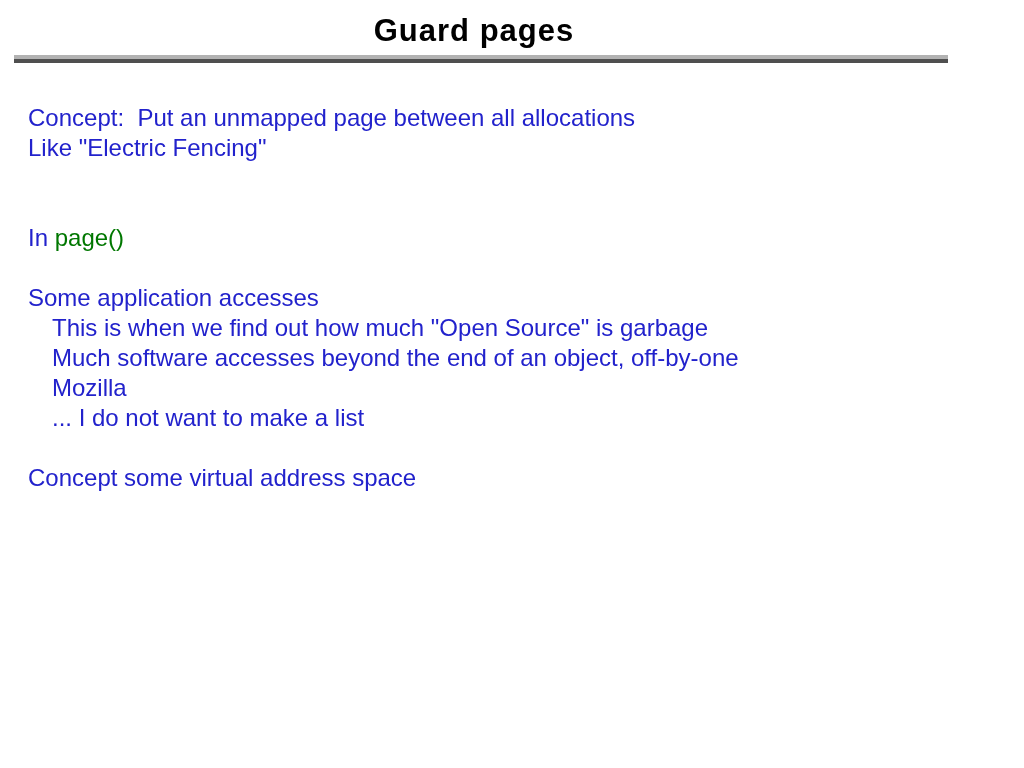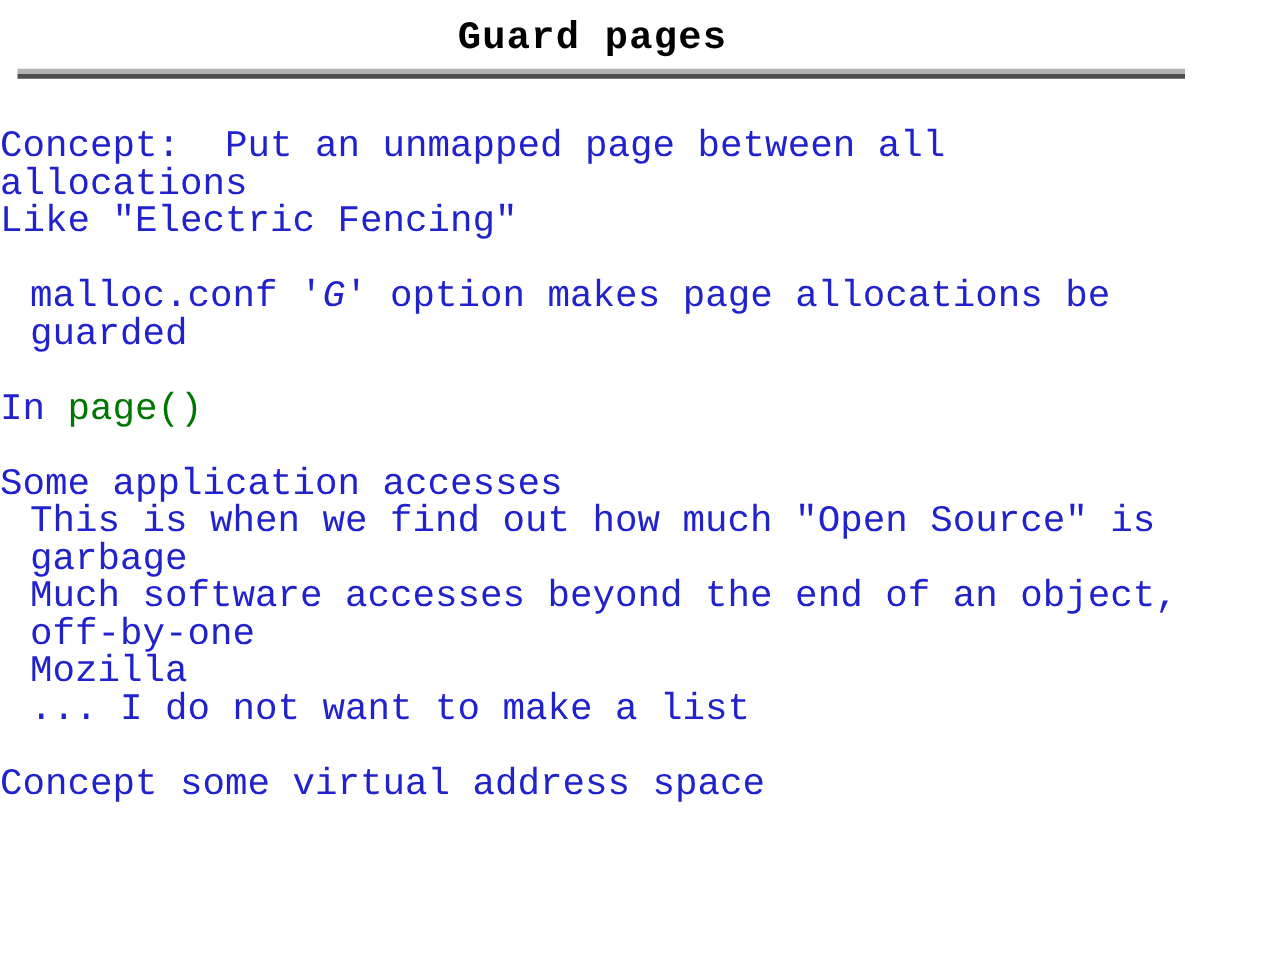--- a/index.html
+++ b/index.html
@@ -6,21 +6,21 @@
     margin: 0;
     padding: 0;
     background: #ffffff;
   }
   .slide {
     position: relative;
     width: 948px;
     height: 768px;
     background: var(--bg, #ffffff);
     overflow: hidden;
-    font-family: Liberation Mono, monospace;
+    font-family: Liberation Sans, sans-serif;
   }
   .slide-title {
     margin: 0;
     padding-top: 13px;
     text-align: center;
     font-size: 31px;
     font-weight: bold;
     letter-spacing: 1px;
     color: var(--title, #000000);
     line-height: 36px;
@@ -28,21 +28,22 @@
   .title-rule {
     margin: 6px 0 0 14px;
     width: 980px;
     height: 8px;
     background: linear-gradient(to bottom,
       var(--rule-light, #b2b2b2) 0%, var(--rule-light, #b2b2b2) 50%,
       var(--rule-dark, #4f4f4f) 50%, var(--rule-dark, #4f4f4f) 100%);
   }
   .slide-body {
     margin-top: 40px;
-    font-size: 30px;
+    padding-left: 28px;
+    font-size: 24px;
     line-height: 30px;
   }
   .line {
     min-height: 30px;
     white-space: pre-wrap;
   }
   .line.indent-1 { padding-left: 24px; }
   .line.blank { height: 30px; }
   .seg.color-blue  { color: var(--blue, #2222cc); }
   .seg.color-green { color: var(--green, #007700); }
@@ -51,21 +52,20 @@
 </head>
 <body>
 
 <div class="slide">
   <h1 class="slide-title">Guard pages</h1>
   <div class="title-rule"></div>
   <div class="slide-body">
       <div class="line indent-0"><span class="seg color-blue">Concept:  Put an unmapped page between all allocations</span></div>
       <div class="line indent-0"><span class="seg color-blue">Like "Electric Fencing"</span></div>
       <div class="line blank"></div>
-      <div class="line indent-1"><span class="seg color-blue">malloc.conf '</span><span class="seg color-blue italic">G</span><span class="seg color-blue">' option makes page allocations be guarded</span></div>
       <div class="line blank"></div>
       <div class="line indent-0"><span class="seg color-blue">In </span><span class="seg color-green">page()</span></div>
       <div class="line blank"></div>
       <div class="line indent-0"><span class="seg color-blue">Some application accesses</span></div>
       <div class="line indent-1"><span class="seg color-blue">This is when we find out how much "Open Source" is garbage</span></div>
       <div class="line indent-1"><span class="seg color-blue">Much software accesses beyond the end of an object, off-by-one</span></div>
       <div class="line indent-1"><span class="seg color-blue">Mozilla</span></div>
       <div class="line indent-1"><span class="seg color-blue">... I do not want to make a list</span></div>
       <div class="line blank"></div>
       <div class="line indent-0"><span class="seg color-blue">Concept some virtual address space</span></div>

